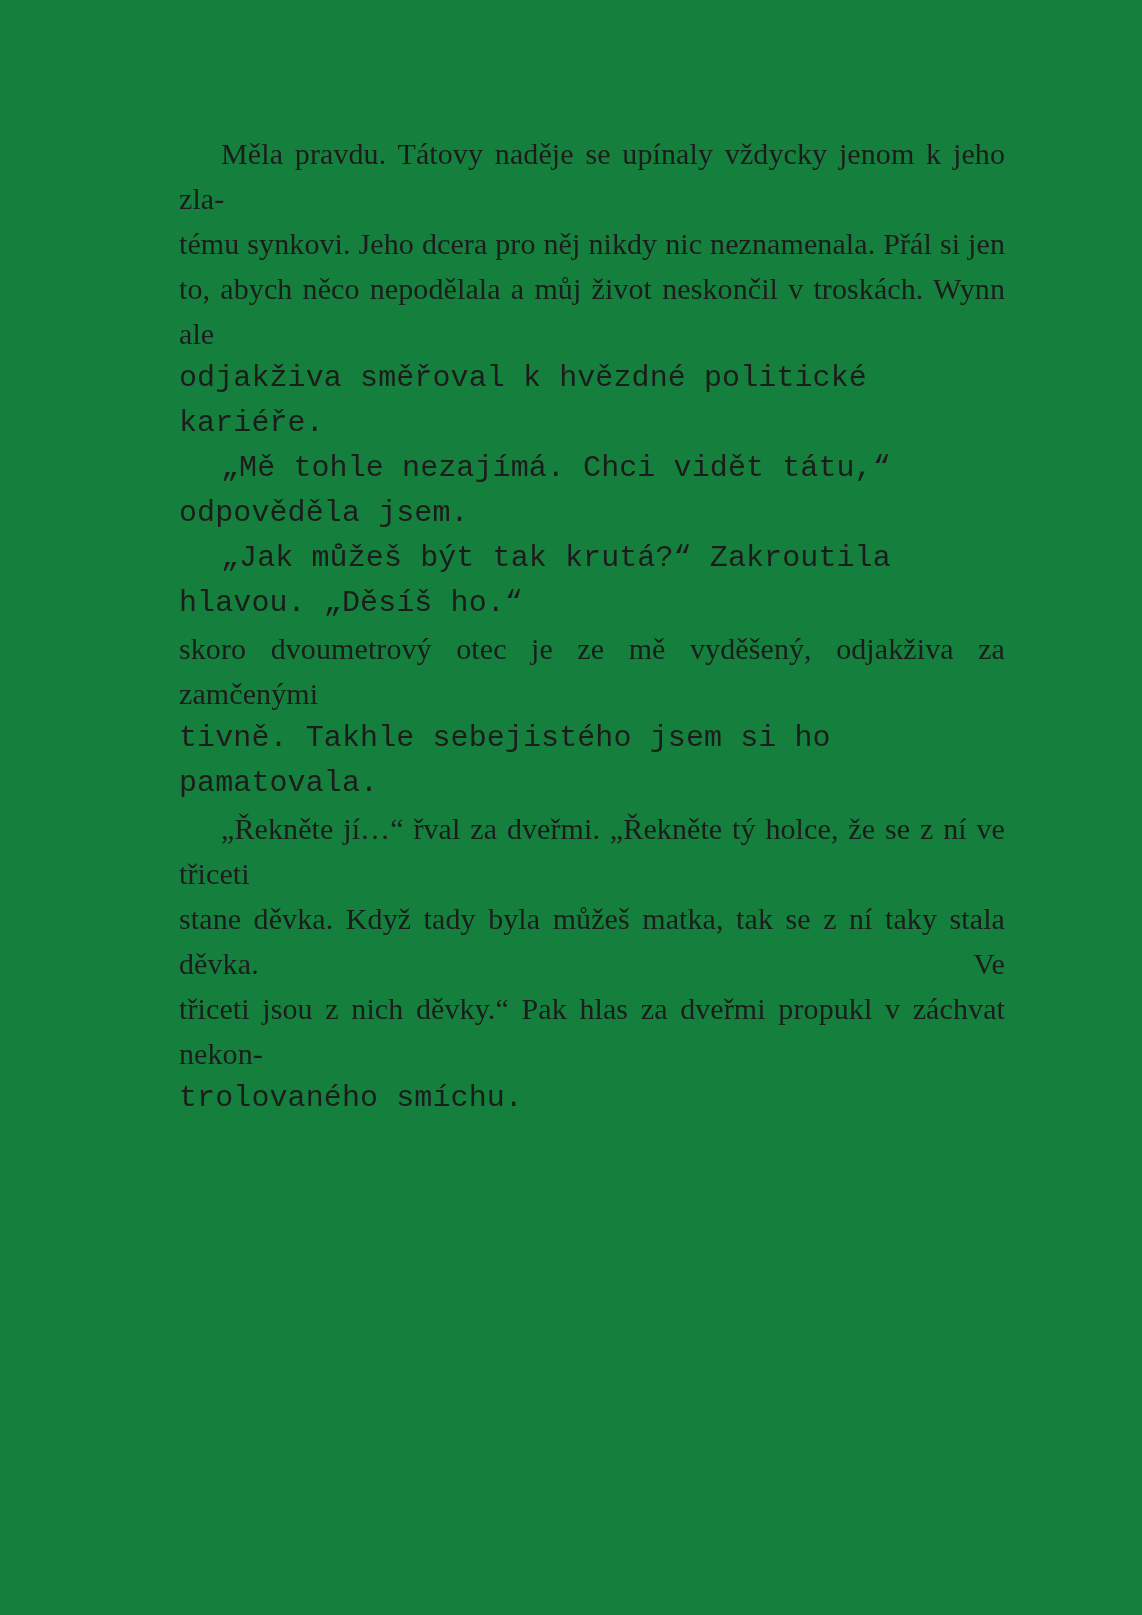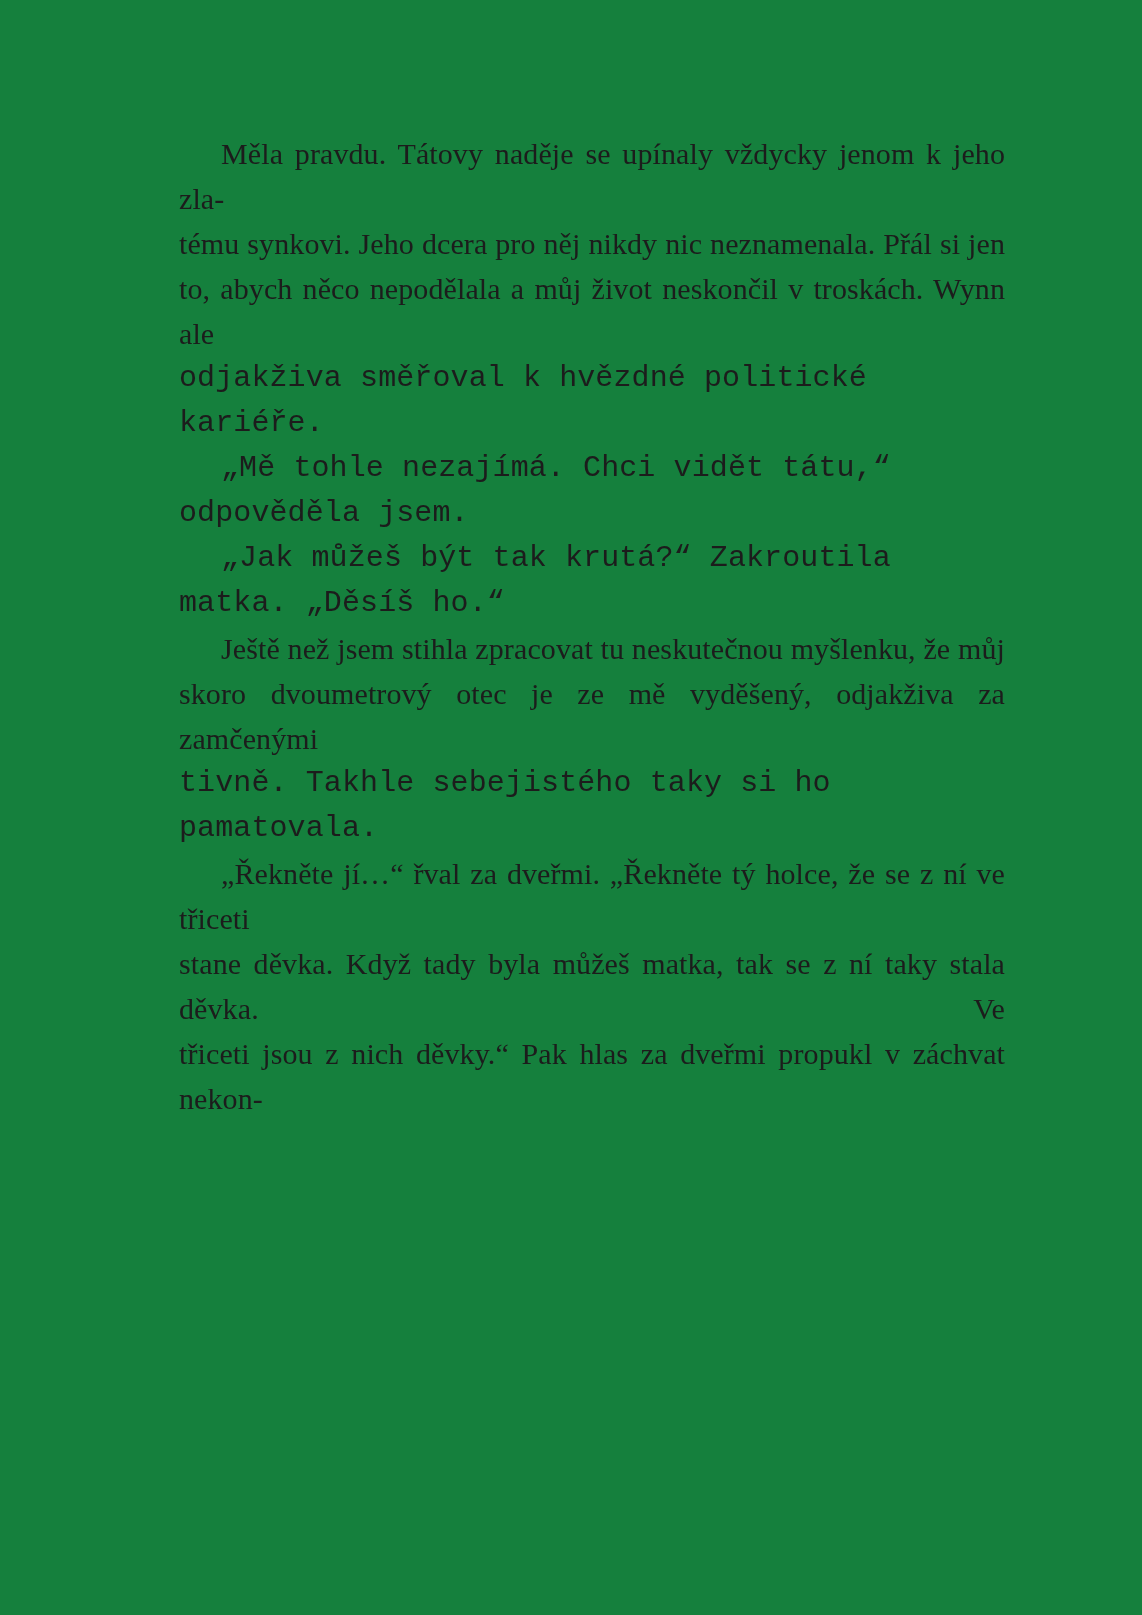--- a/index.html
+++ b/index.html
@@ -48,21 +48,21 @@
 </head>
 <body>
 
 <div class="book-page">
   <div class="text-block">
     <div class="line full indent">Měla pravdu. Tátovy naděje se upínaly vždycky jenom k jeho zla-</div>
     <div class="line full">tému synkovi. Jeho dcera pro něj nikdy nic neznamenala. Přál si jen</div>
     <div class="line full">to, abych něco nepodělala a můj život neskončil v troskách. Wynn ale</div>
     <div class="line end">odjakživa směřoval k hvězdné politické kariéře.</div>
     <div class="line end indent">„Mě tohle nezajímá. Chci vidět tátu,“ odpověděla jsem.</div>
-    <div class="line end indent">„Jak můžeš být tak krutá?“ Zakroutila matka. „Děsíš ho.“</div>
-    <div class="line full indent">Ještě než jsem stihla zpracovat tu neskutečnou myšlenku, že můj</div>
+    <div class="line end indent">„Jak můžeš být tak krutá?“ Zakroutila hlavou. „Děsíš ho.“</div>
     <div class="line full">skoro dvoumetrový otec je ze mě vyděšený, odjakživa za zamčenými</div>
-    <div class="line end">tivně. Takhle sebejistého taky si ho pamatovala.</div>
+    <div class="line end">tivně. Takhle sebejistého jsem si ho pamatovala.</div>
     <div class="line full indent">„Řekněte jí…“ řval za dveřmi. „Řekněte tý holce, že se z ní ve třiceti</div>
     <div class="line full">stane děvka. Když tady byla můžeš matka, tak se z ní taky stala děvka. Ve</div>
     <div class="line full">třiceti jsou z nich děvky.“ Pak hlas za dveřmi propukl v záchvat nekon-</div>
+    <div class="line end">trolovaného smíchu.</div>
   </div>
 </div>
 
 </body></html>

